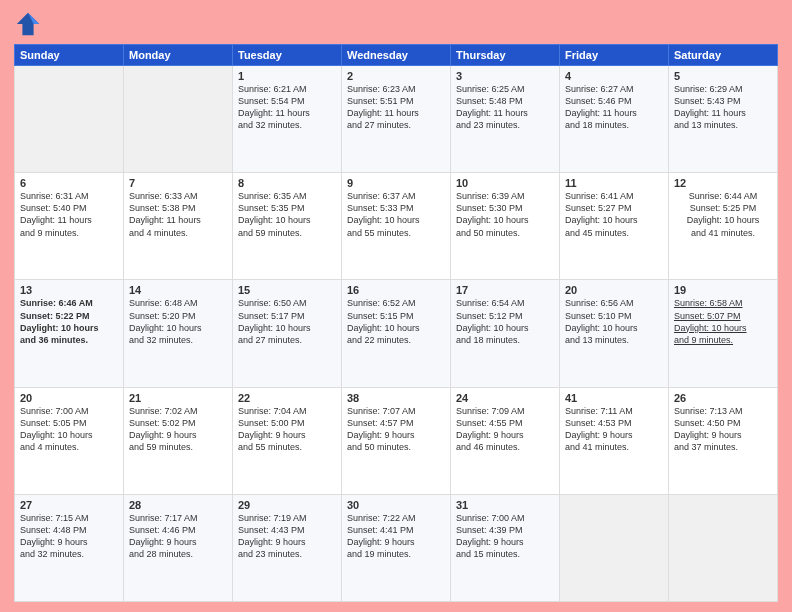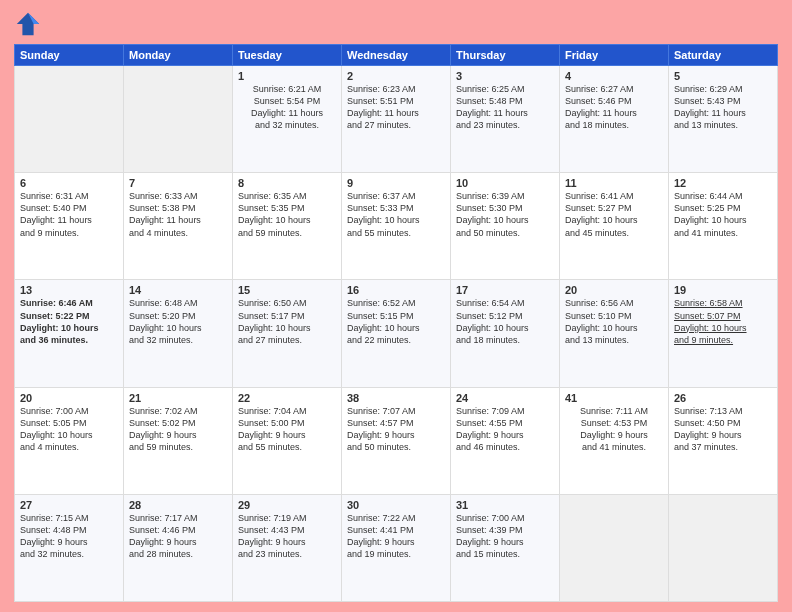--- a/index.html
+++ b/index.html
@@ -139,21 +139,21 @@
           <th>Friday</th>
           <th>Saturday</th>
         </tr>
     </thead>
     <tbody id="calendar-body">
     <tr>
           <td class="empty-cell"></td>
           <td class="empty-cell"></td>
           <td>
             <span class="day-number">1</span>
-            <div class="day-info" style="white-space: pre-line; text-align: center;">Sunrise: 6:21 AM
+            <div class="day-info" style="white-space: pre-line;">Sunrise: 6:21 AM
 Sunset: 5:54 PM
 Daylight: 11 hours
 and 32 minutes.</div>
           </td>
           <td>
             <span class="day-number">2</span>
             <div class="day-info" style="white-space: pre-line;">Sunrise: 6:23 AM
 Sunset: 5:51 PM
 Daylight: 11 hours
 and 27 minutes.</div>
@@ -218,21 +218,21 @@
           </td>
           <td>
             <span class="day-number">11</span>
             <div class="day-info" style="white-space: pre-line;">Sunrise: 6:41 AM
 Sunset: 5:27 PM
 Daylight: 10 hours
 and 45 minutes.</div>
           </td>
           <td>
             <span class="day-number">12</span>
-            <div class="day-info" style="white-space: pre-line;">Sunrise: 6:44 AM
+            <div class="day-info" style="white-space: pre-line; text-align: center;">Sunrise: 6:44 AM
 Sunset: 5:25 PM
 Daylight: 10 hours
 and 41 minutes.</div>
           </td>
         </tr>
         <tr>
           <td>
             <span class="day-number">13</span>
             <div class="day-info" style="white-space: pre-line; font-weight: bold;">Sunrise: 6:46 AM
 Sunset: 5:22 PM
@@ -313,21 +313,21 @@
           </td>
           <td>
             <span class="day-number">24</span>
             <div class="day-info" style="white-space: pre-line;">Sunrise: 7:09 AM
 Sunset: 4:55 PM
 Daylight: 9 hours
 and 46 minutes.</div>
           </td>
           <td>
             <span class="day-number">41</span>
-            <div class="day-info" style="white-space: pre-line; text-align: center;">Sunrise: 7:11 AM
+            <div class="day-info" style="white-space: pre-line;">Sunrise: 7:11 AM
 Sunset: 4:53 PM
 Daylight: 9 hours
 and 41 minutes.</div>
           </td>
           <td>
             <span class="day-number">26</span>
             <div class="day-info" style="white-space: pre-line;">Sunrise: 7:13 AM
 Sunset: 4:50 PM
 Daylight: 9 hours
 and 37 minutes.</div>

